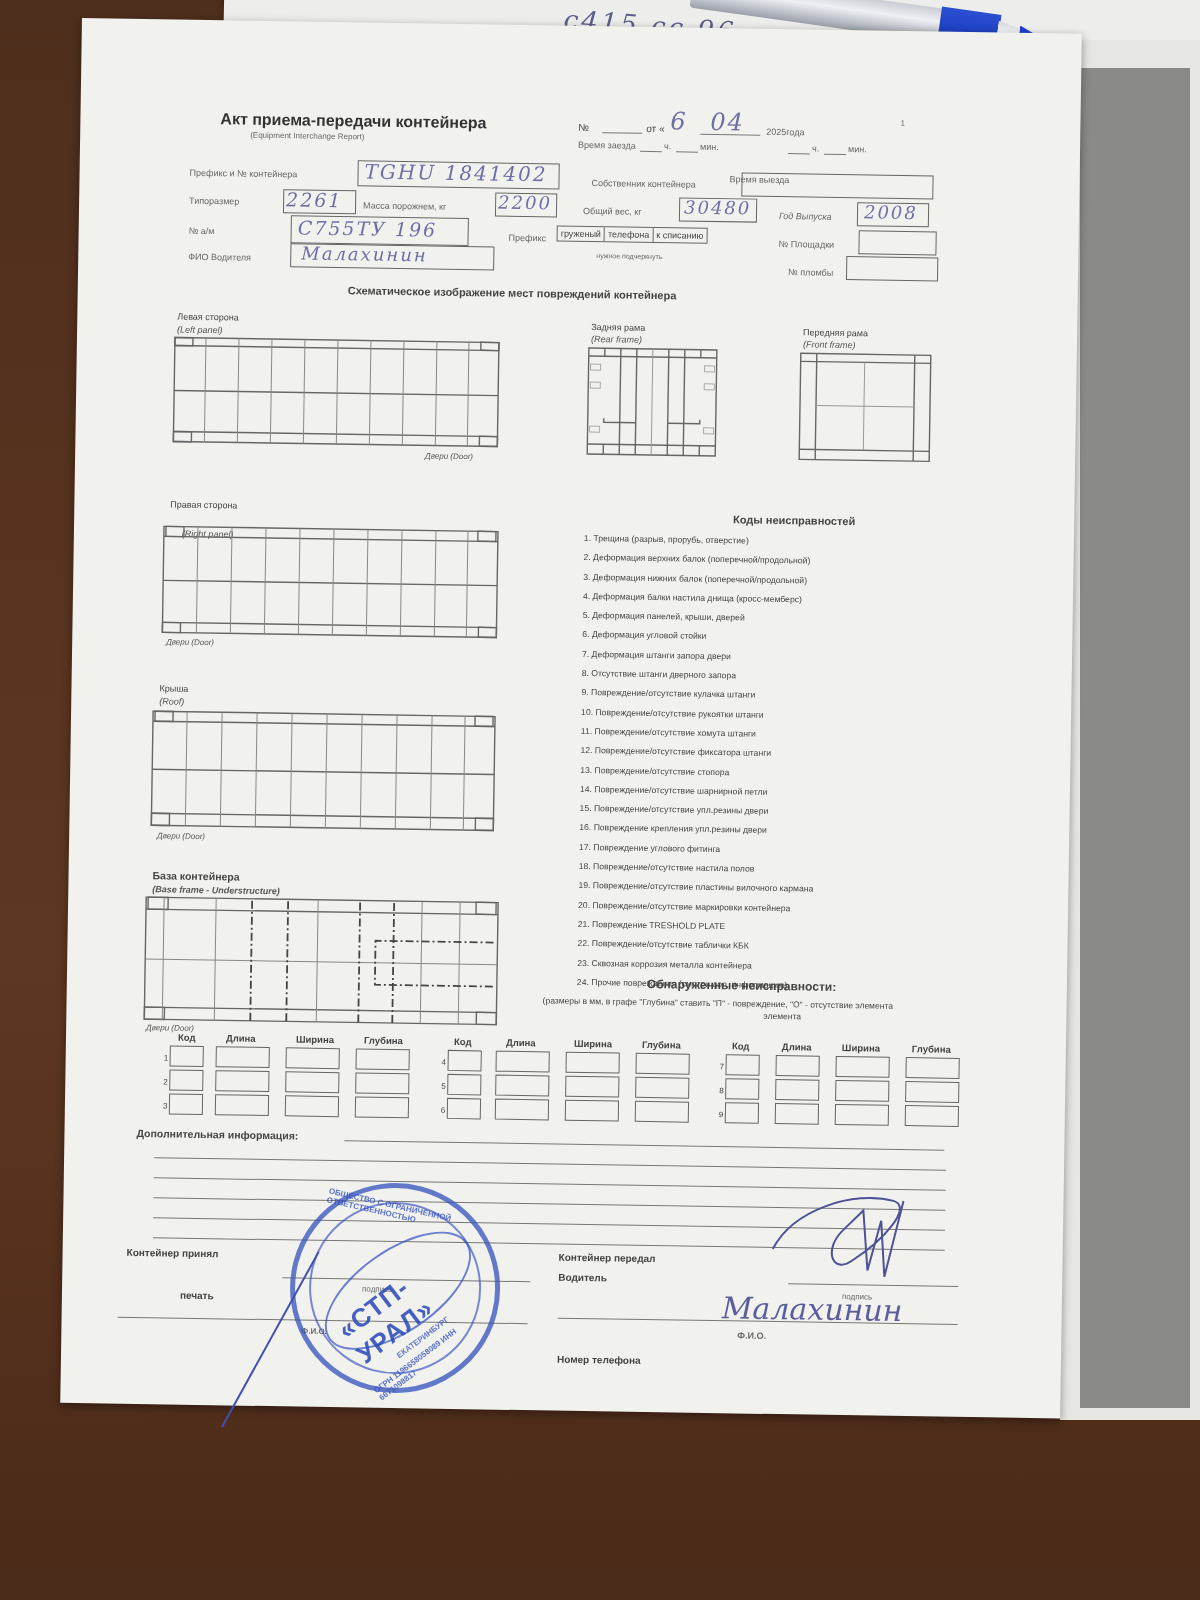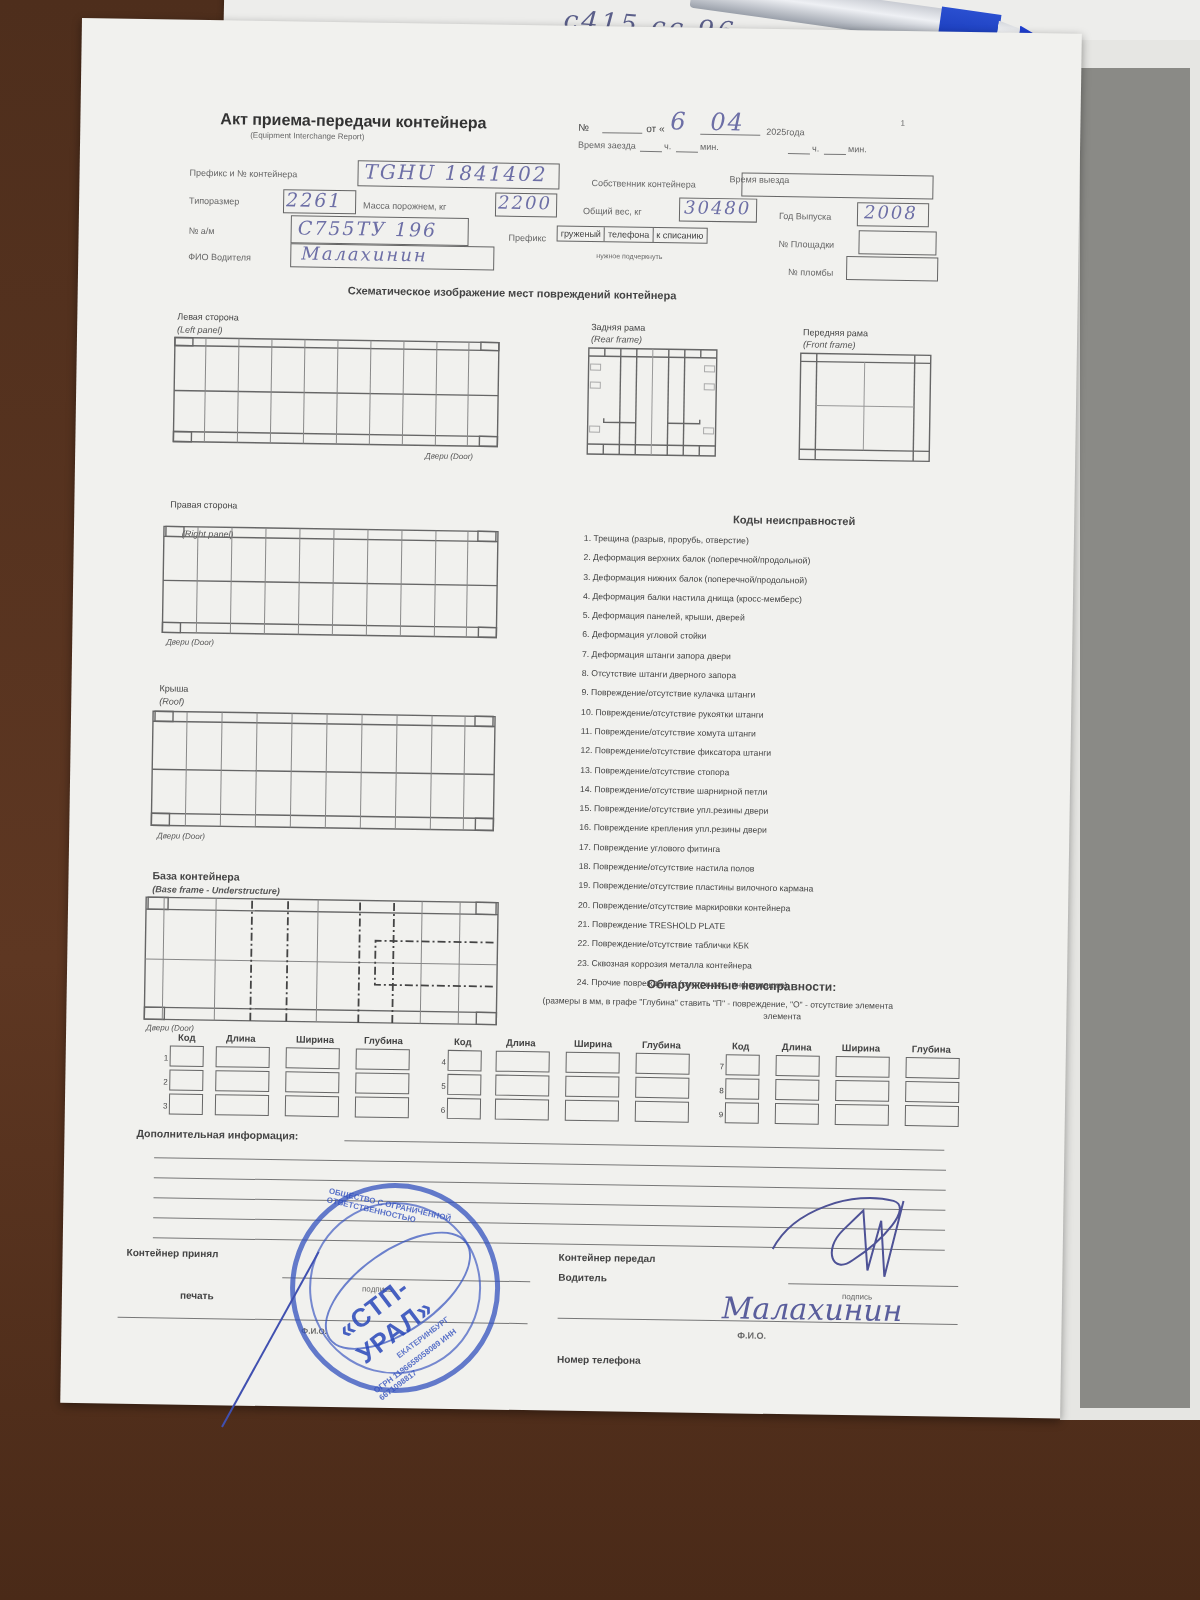--- a/index.html
+++ b/index.html
@@ -104,21 +104,21 @@
     <span class="hand abs" style="left:2px;top:-2px;font-size:19px;">2261</span>
   </div>
   <div class="abs t-sub" style="left:284px;top:178px;font-size:9px;">Масса порожнем, кг</div>
   <div class="box" style="left:416px;top:168px;width:60px;height:22px;text-align:center;">
     <span class="hand abs" style="left:2px;top:-2px;font-size:18px;">2200</span>
   </div>
   <div class="abs t-sub" style="left:504px;top:180px;font-size:9px;">Общий вес, кг</div>
   <div class="box" style="left:600px;top:170px;width:76px;height:22px;">
     <span class="hand abs" style="left:4px;top:-2px;font-size:18px;">30480</span>
   </div>
-  <div class="abs t-sub" style="left:700px;top:182px;font-size:9px;">Год Выпуска</div>
+  <div class="abs t-sub" style="left:700px;top:182px;font-size:9px;font-style:italic;">Год Выпуска</div>
   <div class="box" style="left:778px;top:172px;width:70px;height:22px;">
     <span class="hand abs" style="left:6px;top:-2px;font-size:18px;">2008</span>
   </div>
 
   <div class="abs t-sub" style="left:110px;top:206px;font-size:9px;">№ а/м</div>
   <div class="box" style="left:212px;top:194px;width:176px;height:26px;">
     <span class="hand abs" style="left:6px;top:0px;font-size:19px;">С755ТУ 196</span>
   </div>
   <div class="abs t-sub" style="left:430px;top:208px;font-size:9px;">Префикс</div>
   <div class="status-box" style="left:478px;top:200px;">

